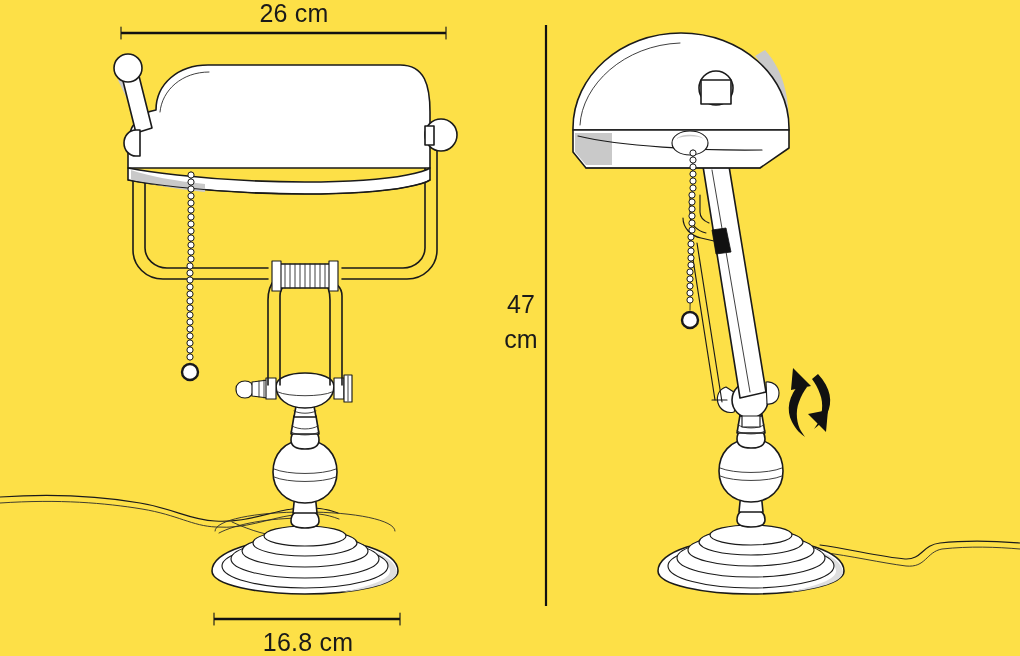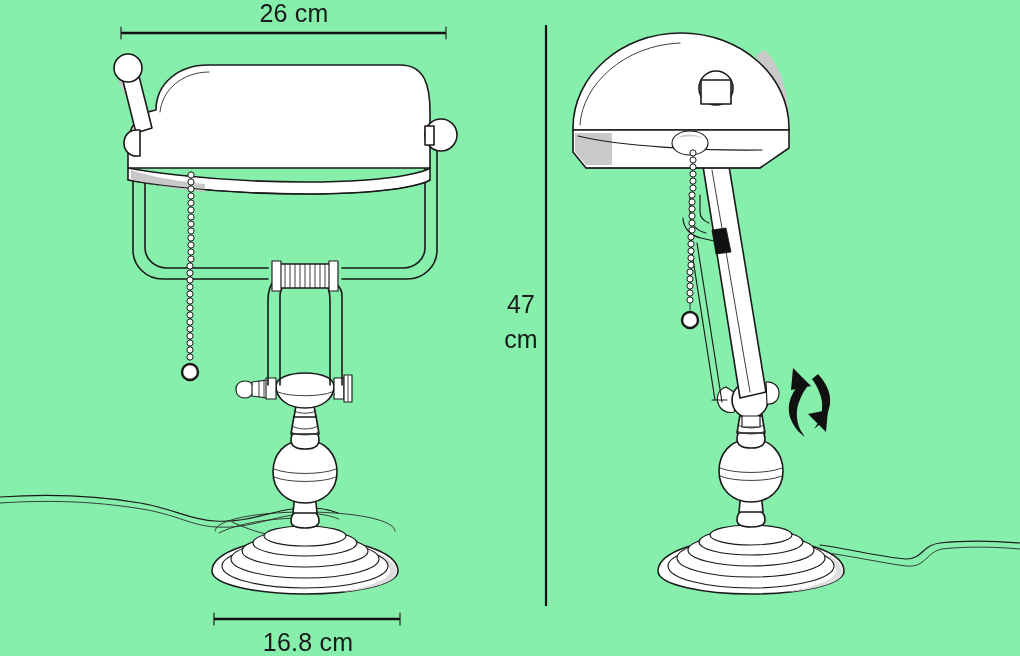--- a/index.html
+++ b/index.html
@@ -12,21 +12,21 @@
     font-family: "Liberation Sans", sans-serif;
     width: 1020px;
     height: 656px;
     overflow: hidden;
     position: relative;
   }
   #canvas-root {
     position: relative;
     width: 1020px;
     height: 656px;
-    background: #86efac;
+    background: #fde047;
   }
   svg#drawing {
     display: block;
     width: 1020px;
     height: 656px;
   }
   .dim-text {
     font-family: "Liberation Sans", sans-serif;
     font-size: 25px;
     fill: #1a1a1a;

